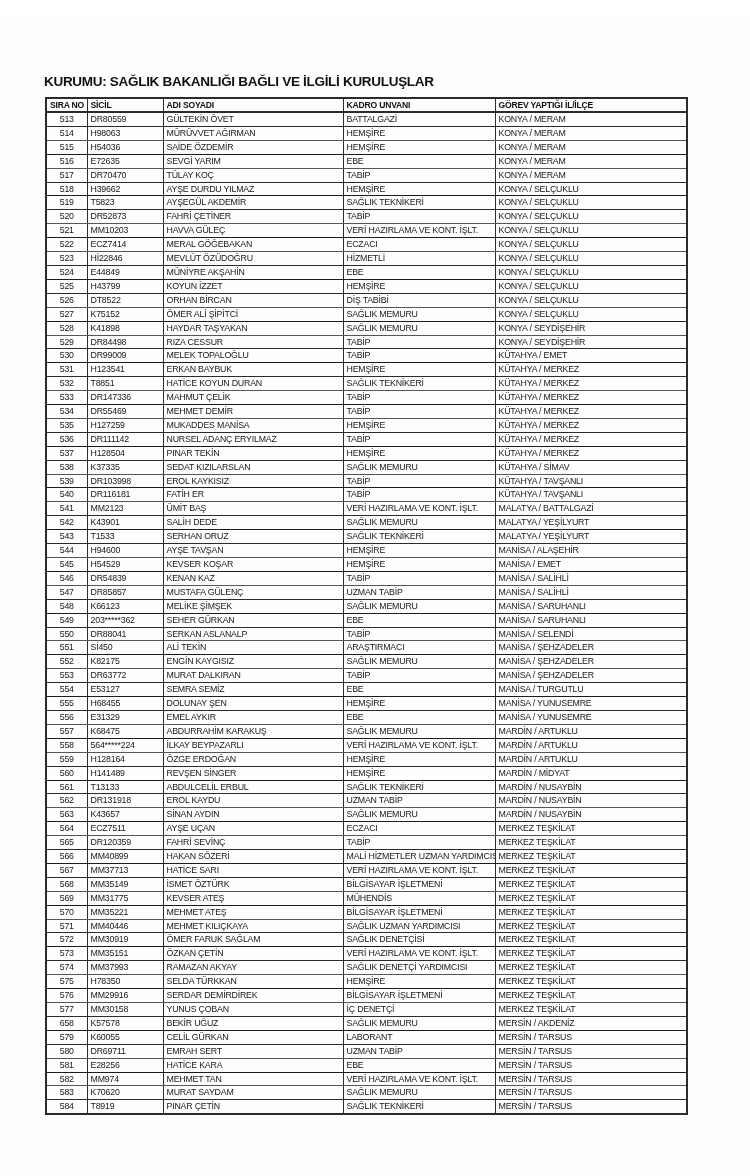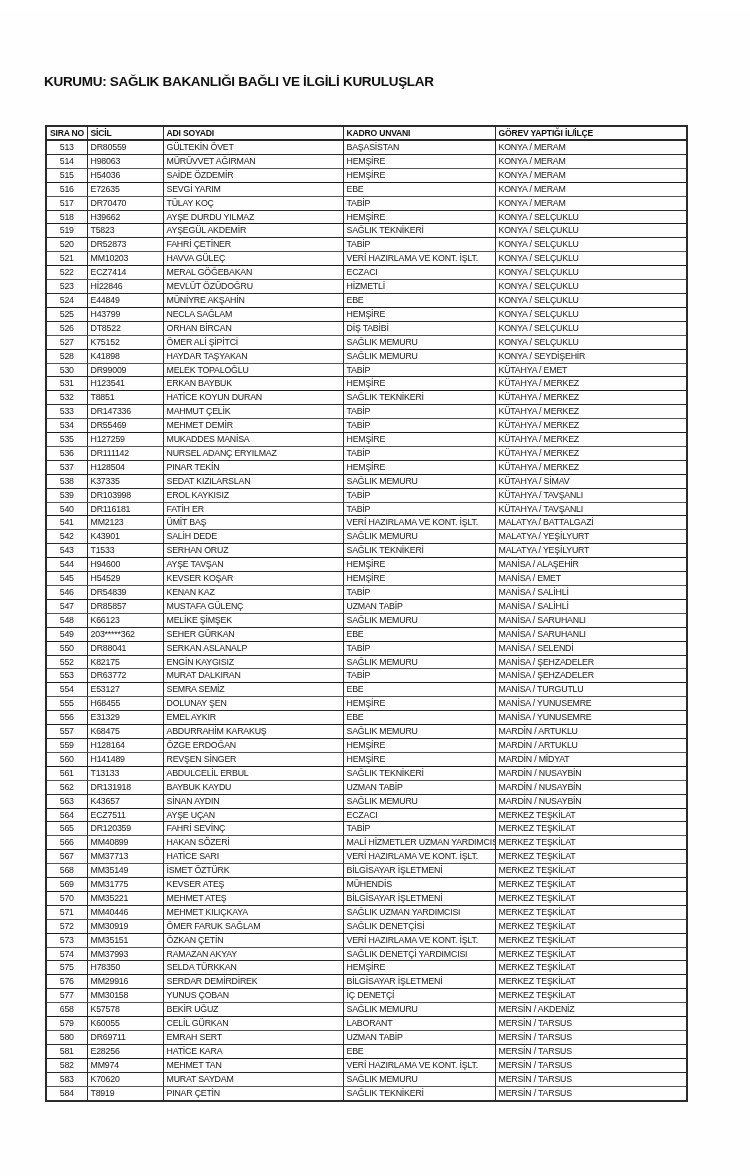--- a/index.html
+++ b/index.html
@@ -28,21 +28,21 @@
   table.doc-table {
     position: absolute;
     left: 45px; top: 85px;
     width: 641px;
     border-collapse: collapse;
     table-layout: fixed;
   }
   table.doc-table, table.doc-table th, table.doc-table td {
     border: 1px solid #2b2b2b;
   }
-  table.doc-table { border-width: 2px; margin-top: 28px; }
+  table.doc-table { border-width: 2px; }
   table.doc-table th {
     height: 14px;
     font-size: 8.6px;
     font-weight: 700;
     color: #101010;
     text-align: left;
     padding: 0 3px;
     letter-spacing: -0.2px;
     white-space: nowrap;
     overflow: hidden;
@@ -85,21 +85,21 @@
         <th>ADI SOYADI</th>
         <th>KADRO UNVANI</th>
         <th>GÖREV YAPTIĞI İL/İLÇE</th>
       </tr>
     </thead>
     <tbody id="table-body">
         <tr>
           <td class="c-no">513</td>
           <td>DR80559</td>
           <td>GÜLTEKİN ÖVET</td>
-          <td>BAŞASİSTAN</td>
+          <td>BATTALGAZİ</td>
           <td>KONYA / MERAM</td>
         </tr>
         <tr>
           <td class="c-no">514</td>
           <td>H98063</td>
           <td>MÜRÜVVET AĞIRMAN</td>
           <td>HEMŞİRE</td>
           <td>KONYA / MERAM</td>
         </tr>
         <tr>
@@ -168,21 +168,21 @@
         <tr>
           <td class="c-no">524</td>
           <td>E44849</td>
           <td>MÜNİYRE AKŞAHİN</td>
           <td>EBE</td>
           <td>KONYA / SELÇUKLU</td>
         </tr>
         <tr>
           <td class="c-no">525</td>
           <td>H43799</td>
-          <td>NECLA SAĞLAM</td>
+          <td>KOYUN İZZET</td>
           <td>HEMŞİRE</td>
           <td>KONYA / SELÇUKLU</td>
         </tr>
         <tr>
           <td class="c-no">526</td>
           <td>DT8522</td>
           <td>ORHAN BİRCAN</td>
           <td>DİŞ TABİBİ</td>
           <td>KONYA / SELÇUKLU</td>
         </tr>
@@ -191,20 +191,27 @@
           <td>K75152</td>
           <td>ÖMER ALİ ŞİPİTCİ</td>
           <td>SAĞLIK MEMURU</td>
           <td>KONYA / SELÇUKLU</td>
         </tr>
         <tr>
           <td class="c-no">528</td>
           <td>K41898</td>
           <td>HAYDAR TAŞYAKAN</td>
           <td>SAĞLIK MEMURU</td>
+          <td>KONYA / SEYDİŞEHİR</td>
+        </tr>
+        <tr>
+          <td class="c-no">529</td>
+          <td>DR84498</td>
+          <td>RIZA CESSUR</td>
+          <td>TABİP</td>
           <td>KONYA / SEYDİŞEHİR</td>
         </tr>
         <tr>
           <td class="c-no">530</td>
           <td>DR99009</td>
           <td>MELEK TOPALOĞLU</td>
           <td>TABİP</td>
           <td>KÜTAHYA / EMET</td>
         </tr>
         <tr>
@@ -341,20 +348,27 @@
           <td>MANİSA / SARUHANLI</td>
         </tr>
         <tr>
           <td class="c-no">550</td>
           <td>DR88041</td>
           <td>SERKAN ASLANALP</td>
           <td>TABİP</td>
           <td>MANİSA / SELENDİ</td>
         </tr>
         <tr>
+          <td class="c-no">551</td>
+          <td>Sİ450</td>
+          <td>ALİ TEKİN</td>
+          <td>ARAŞTIRMACI</td>
+          <td>MANİSA / ŞEHZADELER</td>
+        </tr>
+        <tr>
           <td class="c-no">552</td>
           <td>K82175</td>
           <td>ENGİN KAYGISIZ</td>
           <td>SAĞLIK MEMURU</td>
           <td>MANİSA / ŞEHZADELER</td>
         </tr>
         <tr>
           <td class="c-no">553</td>
           <td>DR63772</td>
           <td>MURAT DALKIRAN</td>
@@ -383,20 +397,27 @@
           <td>MANİSA / YUNUSEMRE</td>
         </tr>
         <tr>
           <td class="c-no">557</td>
           <td>K68475</td>
           <td>ABDURRAHİM KARAKUŞ</td>
           <td>SAĞLIK MEMURU</td>
           <td>MARDİN / ARTUKLU</td>
         </tr>
         <tr>
+          <td class="c-no">558</td>
+          <td>564*****224</td>
+          <td>İLKAY BEYPAZARLI</td>
+          <td>VERİ HAZIRLAMA VE KONT. İŞLT.</td>
+          <td>MARDİN / ARTUKLU</td>
+        </tr>
+        <tr>
           <td class="c-no">559</td>
           <td>H128164</td>
           <td>ÖZGE ERDOĞAN</td>
           <td>HEMŞİRE</td>
           <td>MARDİN / ARTUKLU</td>
         </tr>
         <tr>
           <td class="c-no">560</td>
           <td>H141489</td>
           <td>REVŞEN SİNGER</td>
@@ -406,21 +427,21 @@
         <tr>
           <td class="c-no">561</td>
           <td>T13133</td>
           <td>ABDULCELİL ERBUL</td>
           <td>SAĞLIK TEKNİKERİ</td>
           <td>MARDİN / NUSAYBİN</td>
         </tr>
         <tr>
           <td class="c-no">562</td>
           <td>DR131918</td>
-          <td>BAYBUK KAYDU</td>
+          <td>EROL KAYDU</td>
           <td>UZMAN TABİP</td>
           <td>MARDİN / NUSAYBİN</td>
         </tr>
         <tr>
           <td class="c-no">563</td>
           <td>K43657</td>
           <td>SİNAN AYDIN</td>
           <td>SAĞLIK MEMURU</td>
           <td>MARDİN / NUSAYBİN</td>
         </tr>

